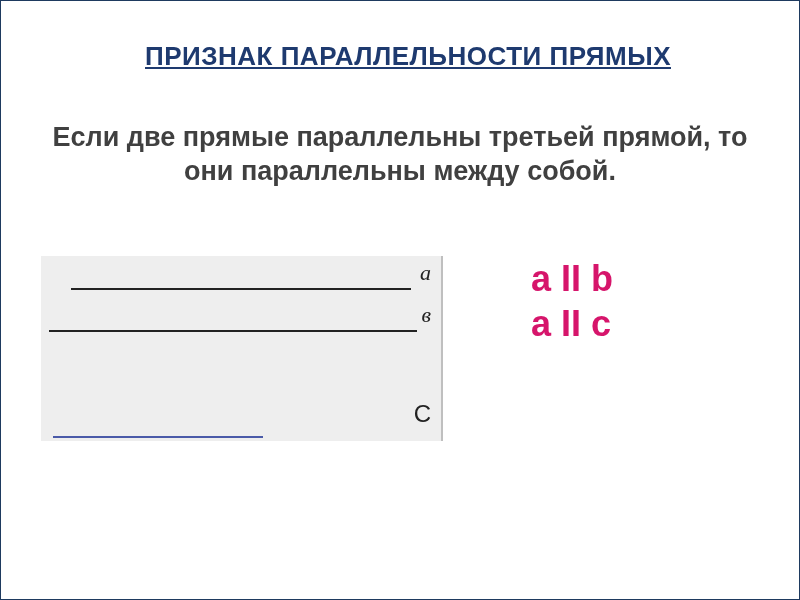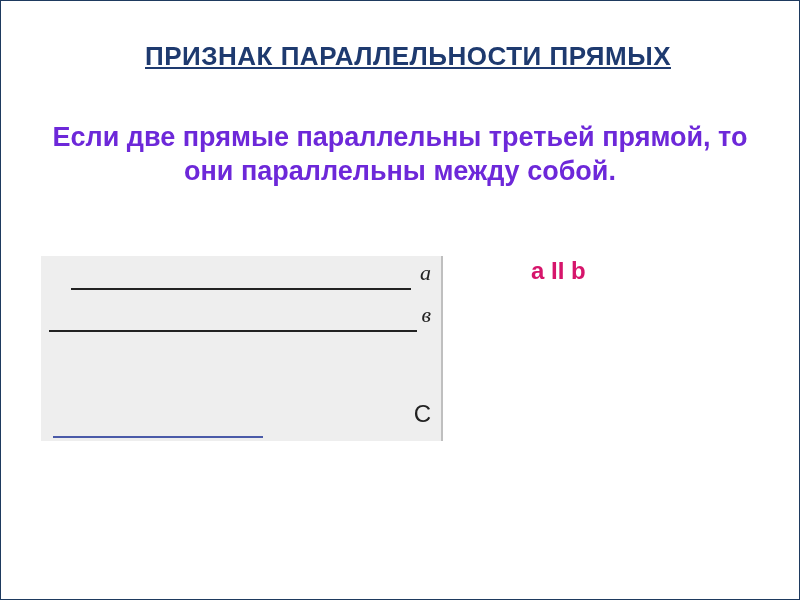--- a/index.html
+++ b/index.html
@@ -33,21 +33,21 @@
     padding-left: 8px;
   }
   .body-text {
     position: absolute;
     top: 120px;
     left: 40px;
     right: 40px;
     text-align: center;
     font-size: 27px;
     font-weight: bold;
-    color: #6d28d9;
+    color: #404040;
     line-height: 1.25;
   }
   .diagram {
     position: absolute;
     top: 255px;
     left: 40px;
     width: 400px;
     height: 185px;
     background: #eeeeee;
     border-right: 2px solid #bfbfbf;
@@ -79,21 +79,21 @@
   .line-c  {
     top: 180px;
     left: 12px;
     width: 210px;
     background: #4a5aa8 !important;
   }
   .relations {
     position: absolute;
     top: 255px;
     left: 530px;
-    font-size: 24px;
+    font-size: 36px;
     font-weight: bold;
     color: #d6156b;
     line-height: 1.25;
   }
   .relations div {
     white-space: pre;
   }
 </style>
 </head>
 <body>
@@ -110,15 +110,16 @@
 
     <span class="label label-b">в</span>
     <div class="line line-b"></div>
 
     <span class="label label-c">С</span>
     <div class="line line-c"></div>
   </div>
 
   <div class="relations">
     <div>a II b</div>
+    <div>a II c</div>
   </div>
 
 </div>
 
 </body></html>

